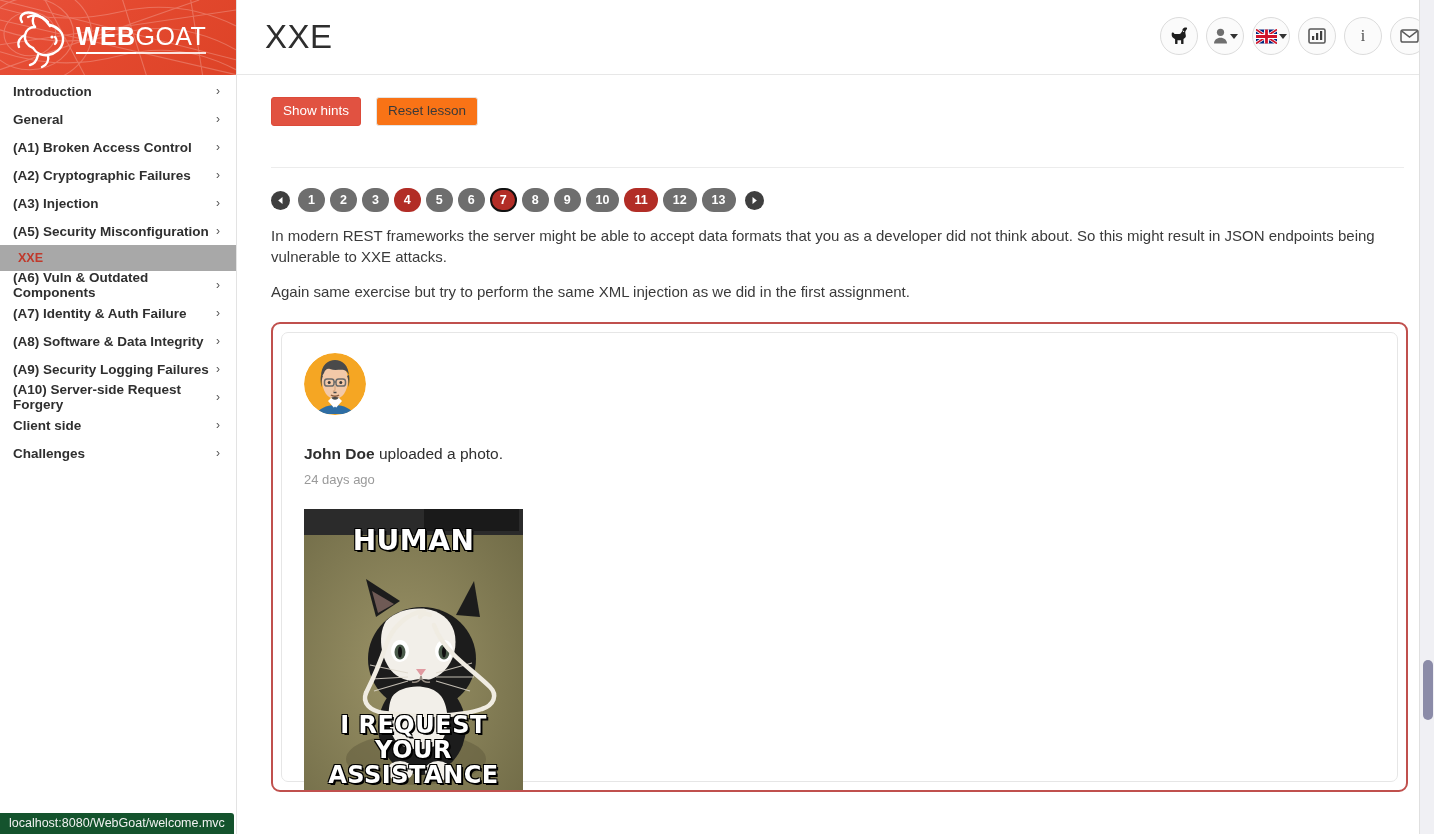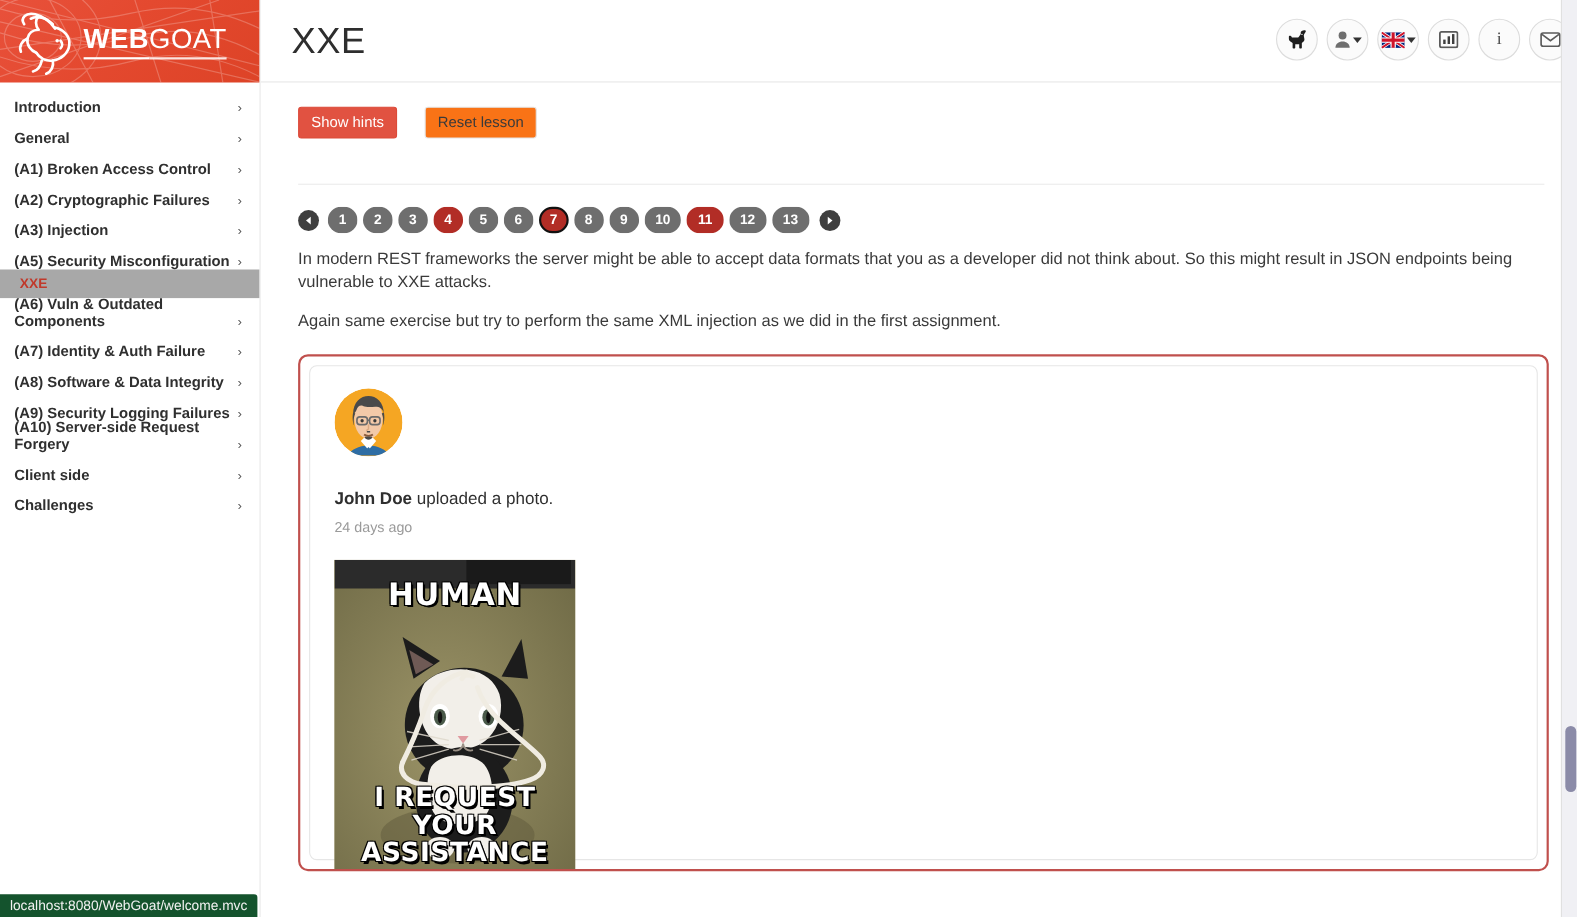--- a/index.html
+++ b/index.html
@@ -40,21 +40,21 @@
     line-height: 1;
     padding-bottom: 3px;
   }
   .brand-text .b1 { border-bottom: 2px solid #fff; padding-bottom: 2px; }
   .brand-text .b2 { font-weight: normal; border-bottom: 2px solid rgba(255,255,255,.85); padding-bottom: 2px; }
 
   .nav { padding-top: 2px; }
   .nav-item {
     height: 28px;
     display: flex;
-    align-items: flex-end;
+    align-items: center;
     padding: 0 13px 0 13px;
     font-size: 13.5px;
     font-weight: bold;
     color: #2f2f2f;
     cursor: pointer;
     justify-content: space-between;
   }
   .nav-item .chev { font-size: 12px; color: #555; font-weight: normal; padding-right: 3px; }
   .nav-sub {
     height: 26px;
@@ -94,21 +94,21 @@
   .caret {
     width: 0; height: 0;
     border-left: 4px solid transparent; border-right: 4px solid transparent;
     border-top: 5px solid #333;
     margin-left: 2px;
   }
 
   .content { padding: 22px 0 0 0; position: relative; height: 759px; }
   .content-inner { padding: 0 30px 0 34px; }
 
-  .btnrow { display: flex; gap: 25px; align-items: center; }
+  .btnrow { display: flex; gap: 15px; align-items: center; }
   .btn {
     font-size: 13.5px;
     padding: 5px 11px 6px;
     border-radius: 3px;
     border: 1px solid transparent;
     cursor: pointer;
     font-family: "Liberation Sans", sans-serif;
     line-height: 1.2;
   }
   .btn-hints { background: #e15241; color: #fff; border-color: #dc4a39; }

